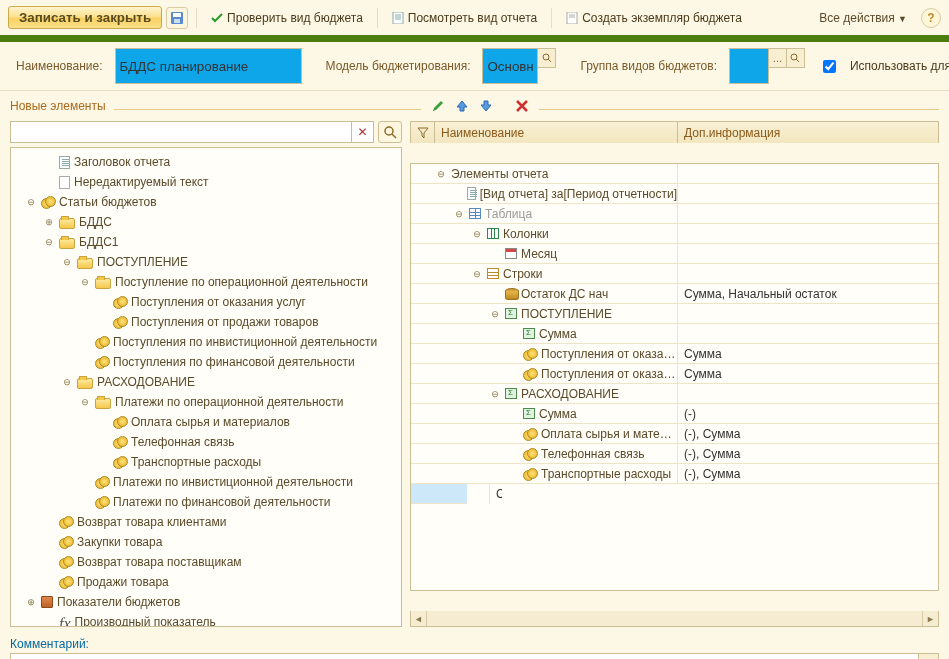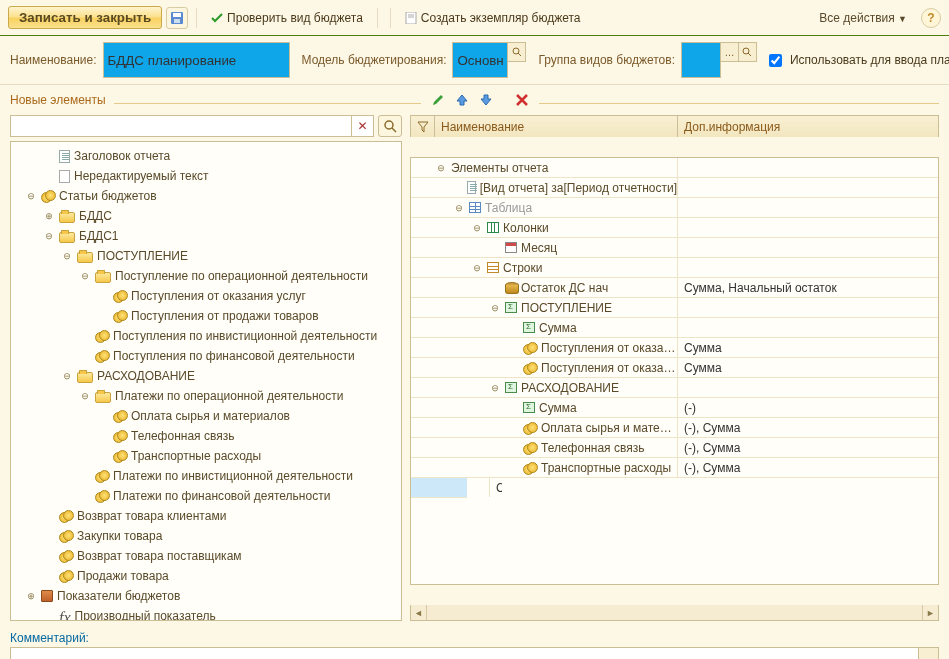--- a/index.html
+++ b/index.html
@@ -9,21 +9,21 @@
     font-family: Arial, sans-serif;
     font-size: 12px;
     background: #fdf7e6;
     color: #5a4a2a;
     overflow: hidden;
   }
   .toolbar {
     display: flex; align-items: center;
     padding: 6px 8px;
     gap: 4px;
-    border-bottom: 1px solid #4d7c0f;
+    border-bottom: 7px solid #4d7c0f;
   }
   .btn-primary {
     background: linear-gradient(#fff4cf,#fbe08c 48%,#f8d15f 52%,#fbe08c);
     border: 1px solid #c9a94a;
     border-radius: 3px;
     padding: 3px 10px;
     font-weight: bold;
     color: #5a4a22;
     cursor: pointer;
   }
@@ -46,21 +46,21 @@
   .all-actions { color:#5a4a2a; cursor:pointer; padding:3px 6px; }
   .help {
     width:20px; height:20px; border-radius:50%;
     border:1px solid #d8cba4; background:#fff6d8;
     color:#c08a2a; font-weight:bold;
     display:inline-flex; align-items:center; justify-content:center;
     cursor:pointer; margin-left:4px;
   }
   .form-row {
     display:flex; align-items:center;
-    padding:6px 10px; gap:6px;
+    padding:6px 16px; gap:12px;
     border-bottom: 1px solid #e8dcc0;
   }
   .lbl { color:#7a5a2a; white-space:nowrap; }
   .inp {
     border:1px solid #cbbd94;
     background:#0ea5e9;
     padding:2px 4px;
     height:36px;
     color:#333;
   }
@@ -231,20 +231,29 @@
       </svg>
   </span>
   <span class="tb-sep"></span>
   <span class="tb-link">
     <svg width="12" height="12">
         <path d="M1 6 L4 9 L11 2" stroke="#2a9a2a" stroke-width="2" fill="none"></path>
       </svg>
     <span>Проверить вид бюджета</span>
   </span>
   <span class="tb-sep"></span>
+  <span class="tb-link">
+    <svg width="12" height="12">
+        <rect x="1" y="0" width="10" height="12" fill="#fff" stroke="#8aa"></rect>
+        <line x1="3" y1="3" x2="9" y2="3" stroke="#8aa"></line>
+        <line x1="3" y1="5" x2="9" y2="5" stroke="#8aa"></line>
+        <line x1="3" y1="7" x2="9" y2="7" stroke="#8aa"></line>
+      </svg>
+    <span>Посмотреть вид отчета</span>
+  </span>
   <span class="tb-sep"></span>
   <span class="tb-link">
     <svg width="12" height="12">
         <rect x="1" y="0" width="10" height="12" fill="#fff" stroke="#aaa"></rect>
         <line x1="3" y1="3" x2="9" y2="3" stroke="#aaa"></line>
         <line x1="3" y1="5" x2="9" y2="5" stroke="#aaa"></line>
       </svg>
     <span>Создать экземпляр бюджета</span>
   </span>
   <span class="spacer"></span>

